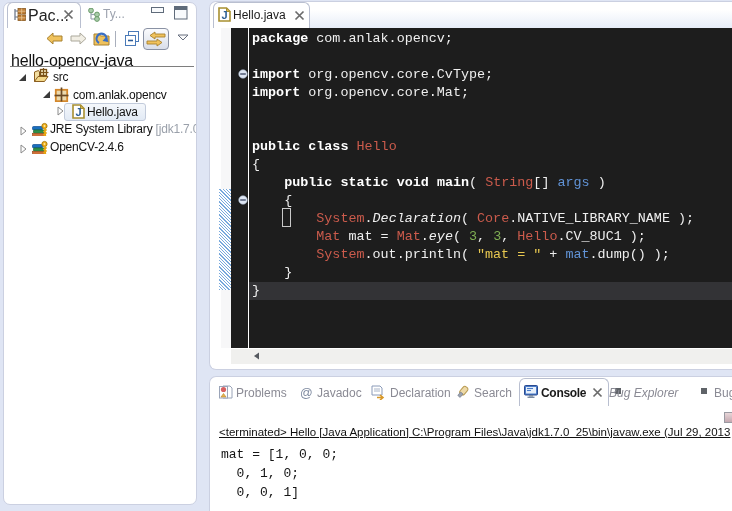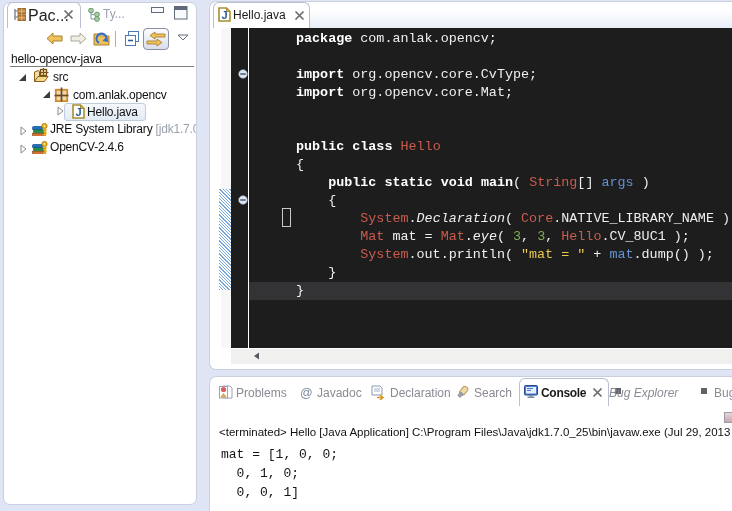--- a/index.html
+++ b/index.html
@@ -6,21 +6,21 @@
   html,body { width:732px; height:511px; overflow:hidden; }
   body { background:#DFE5F4; font-family:"Liberation Sans", sans-serif; position:relative; }
   .abs { position:absolute; }
   .panel { position:absolute; background:#fff; border:1px solid #CBD0E1; border-radius:7px; }
   .tab-active { position:absolute; background:#fff; border:1px solid #B9BFD0; border-bottom:none; border-radius:6px 6px 0 0; }
   .graytxt { color:#8A8A94; }
   svg { display:block; }
 
   
   #code { position:absolute; left:249px; top:30px; width:483px; height:318px; font-family:"Liberation Mono", monospace; font-size:13.4px; line-height:18px; color:#EFEFEF; }
-  #code .ln { height:18px; padding-left:3px; white-space:pre; overflow:visible;margin-left:44px; }
+  #code .ln { height:18px; padding-left:3px; white-space:pre; overflow:visible; }
   #code b { color:#FFFFFF; font-weight:bold; }
   .red { color:#CB5B4C; }
   .blu { color:#6193D6; }
   .grn { color:#7FAE53; }
   .str { color:#E8C850; }
 </style>
 </head>
 <body>
 
 <div class="panel" style="left:3px; top:2px; width:194px; height:503px;"></div>
@@ -100,21 +100,21 @@
     <path d="M9 1 L9 3 L19 3 L19 6 L9 6 L9 8 L4 4.5 Z" fill="#F0C25C" stroke="#A8812E" stroke-width="0.9"></path>
     <path d="M11 8 L11 10 L1 10 L1 13 L11 13 L11 15 L16 11.5 Z" fill="#F0C25C" stroke="#A8812E" stroke-width="0.9"></path>
   </svg>
 </div>
 <div class="abs" style="left:177px; top:34px;">
   <svg width="12" height="7">
       <path d="M1 1 L11 1 L6 6 Z" fill="#FAFAFA" stroke="#666E7E"></path>
     </svg>
 </div>
 
-<div class="abs" style="left:11px; top:52px; font-size:12px; letter-spacing:-0.2px; color:#111;">hello-opencv-java</div>
+<div class="abs" style="left:11px; top:52px; font-size:16px; letter-spacing:-0.2px; color:#111;">hello-opencv-java</div>
 <div class="abs" style="left:10px; top:66px; width:184px; height:1px; background:#7E7E7E;"></div>
 
 <div class="abs" style="left:19px; top:74px;">
     <svg width="8" height="8">
       <polygon points="7,0 7,7 0,7" fill="#3A3A3A"></polygon>
     </svg>
   </div>
 <div class="abs" style="left:33px; top:68px;">
   <svg width="16" height="15">
     <path d="M1.5 4 L5.5 2.5 L6.5 4 L6.5 13.5 L1.5 13.5 Z" fill="#F2DEA2" stroke="#8B5E20"></path>
@@ -309,17 +309,17 @@
     </svg>
 </div>
 
 <div class="abs" style="left:615px; top:388px; width:6px; height:6px; background:#5F6368;"></div>
 <div class="abs" style="left:609px; top:386px; font-size:12px;font-style:italic;"><span class="graytxt">Bug Explorer</span></div>
 <div class="abs" style="left:701px; top:388px; width:6px; height:6px; background:#5F6368;"></div>
 <div class="abs" style="left:714px; top:386px; font-size:12px;"><span class="graytxt">Bug</span></div>
 
 <div class="abs" style="left:724px; top:412px; width:12px; height:11px; background:linear-gradient(180deg,#E8D6D8,#C4A8B0); border:1px solid #9A9AA2;"></div>
 
-<div class="abs" style="left:219px; top:426px; width:513px; font-size:11.5px; color:#111; white-space:nowrap; overflow:hidden;">&lt;terminated&gt; Hello [Java Application] C:\Program Files\Java\jdk1.7.0_25\bin\javaw.exe (Jul 29, 2013</div>
+<div class="abs" style="left:219px; top:426px; width:513px; font-size:11.5px; color:#111; text-decoration:underline; white-space:nowrap; overflow:hidden;">&lt;terminated&gt; Hello [Java Application] C:\Program Files\Java\jdk1.7.0_25\bin\javaw.exe (Jul 29, 2013</div>
 
 <div class="abs" style="left:221px; top:445px; font-family:'Liberation Mono', monospace; font-size:13px; line-height:19px; color:#151515; white-space:pre;">mat = [1, 0, 0;
   0, 1, 0;
   0, 0, 1]</div>
 
 </body></html>

